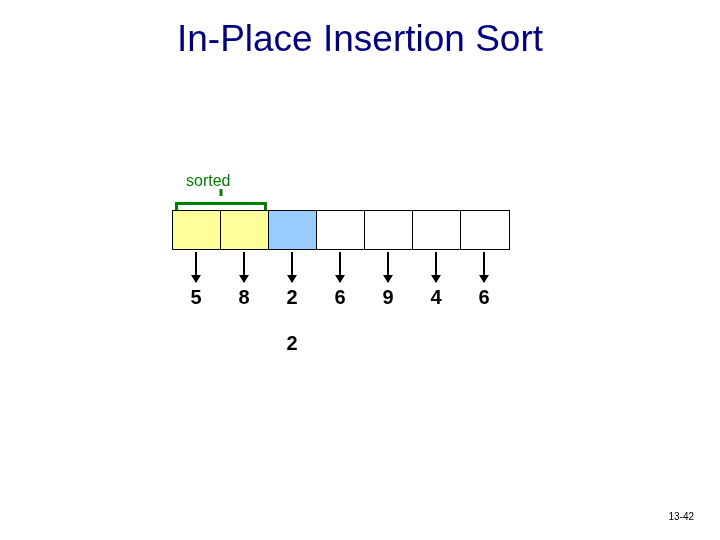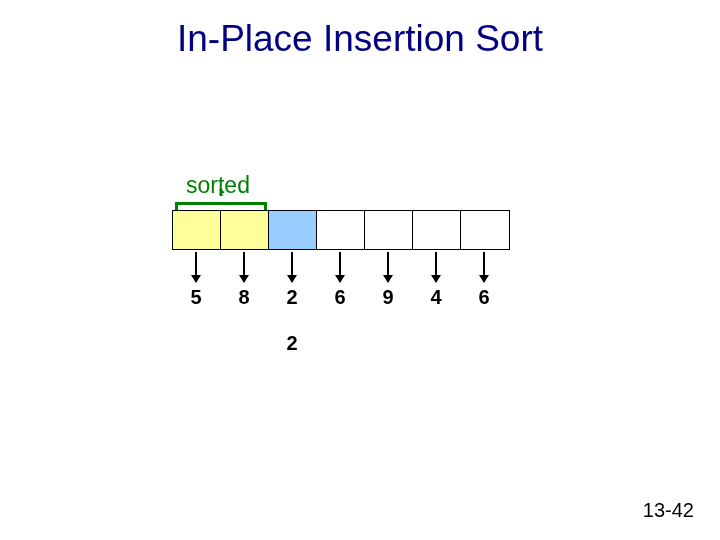--- a/index.html
+++ b/index.html
@@ -19,21 +19,21 @@
     right: 0;
     text-align: center;
     font-size: 37px;
     font-weight: 400;
     color: #000080;
   }
   .sorted-label {
     position: absolute;
     top: 172px;
     left: 186px;
-    font-size: 23px;
+    font-size: 16px;
     color: #008000;
   }
   
   .array {
     position: absolute;
     top: 210px;
     left: 172px;
     height: 40px;
     display: flex;
     border: 1.5px solid #000;
@@ -79,21 +79,21 @@
     width: 48px;
     text-align: center;
     font-size: 20px;
     font-weight: bold;
     color: #000;
   }
   .slide-number {
     position: absolute;
     bottom: 18px;
     right: 26px;
-    font-size: 20px;
+    font-size: 10px;
     color: #000;
   }
   
   .bracket {
     position: absolute;
     top: 196px;
     left: 175px;
     width: 92px;
     height: 12px;
   }

